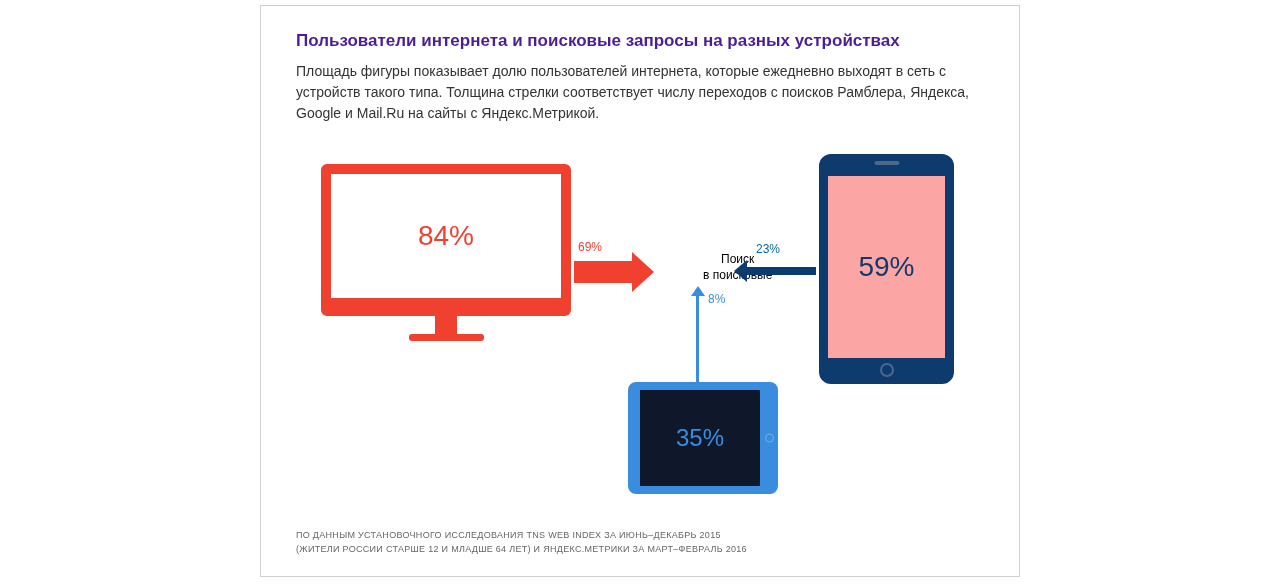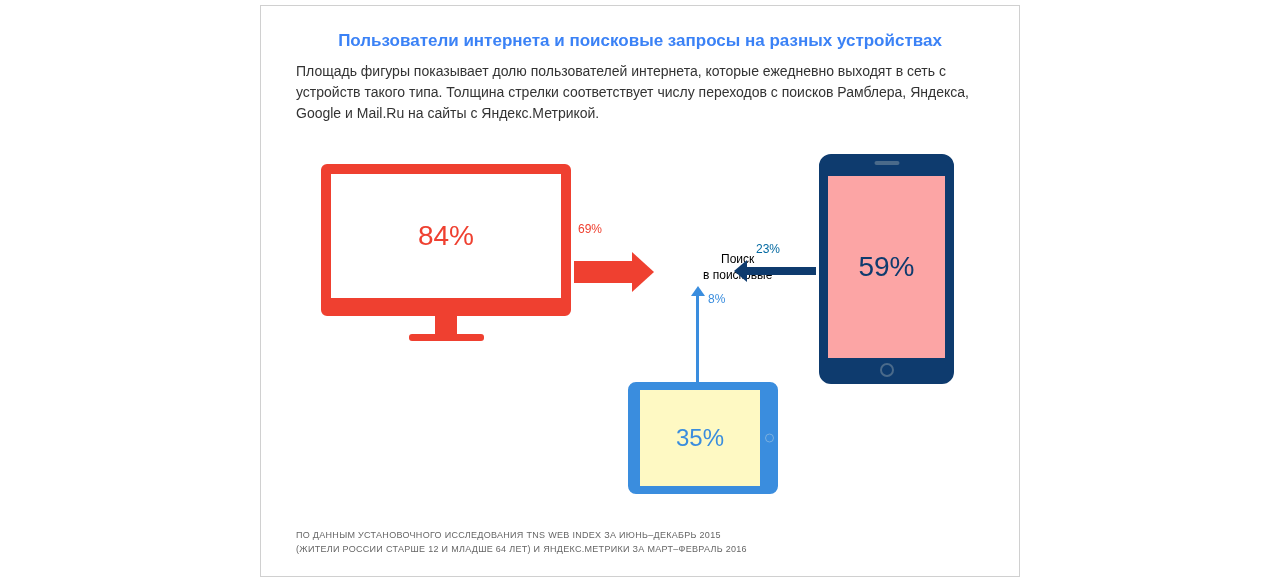--- a/index.html
+++ b/index.html
@@ -15,23 +15,22 @@
     }
     .container {
       width: 760px;
       border: 1px solid #d0d0d0;
       padding: 25px 35px 20px 35px;
       background: #fff;
     }
     .title {
       font-size: 17px;
       font-weight: bold;
-      color: #3b82f6;
+      color: #4c1d95;
       margin-bottom: 10px;
-      text-align: center;
     }
     .subtitle {
       font-size: 14px;
       color: #333;
       line-height: 1.5;
       margin-bottom: 30px;
     }
     .diagram {
       position: relative;
       width: 100%;
@@ -122,21 +121,21 @@
       left: 332px;
       top: 228px;
     }
     .tablet-body {
       width: 150px;
       height: 112px;
       border: 8px solid #3a8dde;
       border-left-width: 12px;
       border-right-width: 18px;
       border-radius: 8px;
-      background: #fef9c3;
+      background: #0f172a;
       display: flex;
       align-items: center;
       justify-content: center;
       position: relative;
     }
     .tablet-button {
       position: absolute;
       right: -14px;
       top: 50%;
       transform: translateY(-50%);
@@ -179,21 +178,21 @@
       vertical-align: middle;
       width: 0; height: 0;
       border-top: 20px solid transparent;
       border-bottom: 20px solid transparent;
       border-left: 22px solid #ef4030;
       margin-left: -4px;
     }
     .arrow-red-label {
       position: absolute;
       left: 282px;
-      top: 68px;
+      top: 86px;
       font-size: 12px;
       color: #ef4030;
     }
     
     .arrow-dark {
       position: absolute;
       left: 438px;
       top: 106px;
     }
     .arrow-dark-head {

